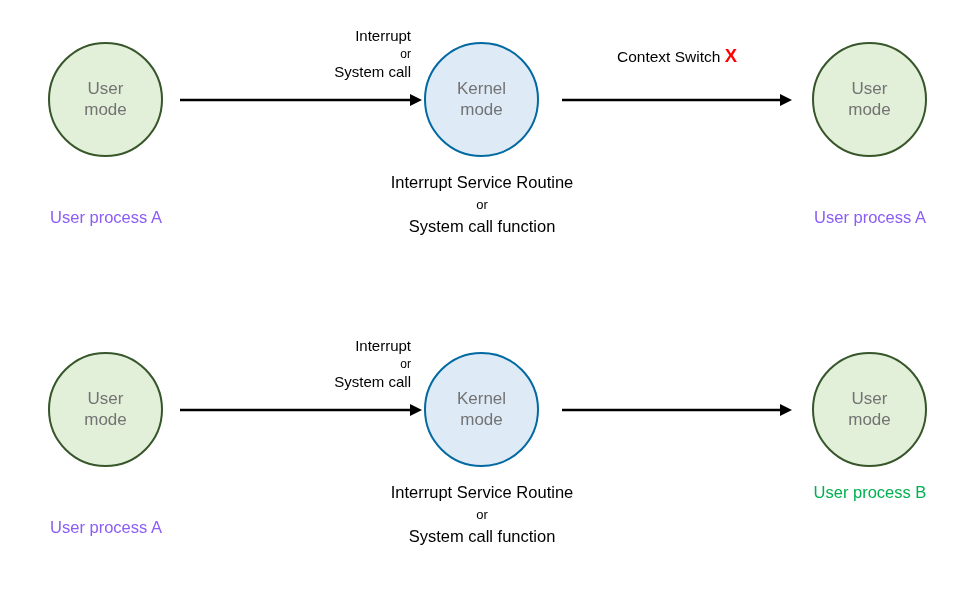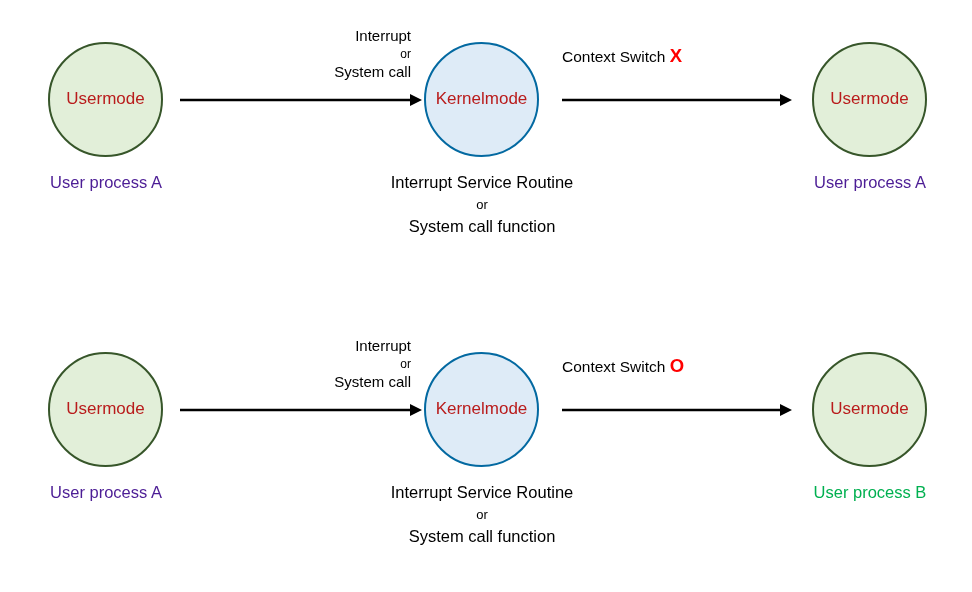--- a/index.html
+++ b/index.html
@@ -20,46 +20,47 @@
   }
 
   
   .node {
     position: absolute;
     width: 115px;
     height: 115px;
     border-radius: 50%;
     box-sizing: border-box;
     display: flex;
+    flex-direction: column;
     align-items: center;
     justify-content: center;
     line-height: 1.18;
     font-size: 17px;
-    color: #b91c1c;
+    color: #737373;
     text-align: left;
   }
   .node.user {
     background: #e2efd9;
     border: 2px solid #37562a;
   }
   .node.kernel {
     background: #deebf7;
     border: 2px solid #0369a1;
   }
   .node .l1, .node .l2 { display: block; }
 
   
   .caption {
     position: absolute;
     text-align: center;
     font-size: 16.5px;
     white-space: nowrap;
     line-height: 1.5;
   }
-  .caption.red   { color: #4c1d95; }
+  .caption.red   { color: #8b5cf6; margin-top: 35px; }
   .caption.green { color: #00b050; }
   .caption.black { color: #000000; }
   .caption .small {
     font-size: 13px;
     display: block;
   }
   .caption .ln { display: block; }
 
   
   .arrow {
@@ -78,20 +79,21 @@
     color: #000;
   }
   .arrow-label .small { font-size: 12px; display: block; }
   .arrow-label .ln { display: block; }
 
   .cs-label {
     position: absolute;
     font-size: 15.5px;
     white-space: nowrap;
     color: #000;
+    text-align: center;
   }
   .cs-label .mark {
     color: #ff0000;
     font-weight: bold;
     font-size: 18.5px;
   }
 </style>
 </head>
 <body>
 
@@ -169,24 +171,20 @@
     <span class="small">or</span>
     <span class="ln">System call function</span>
   </div>
 
   <div class="arrow" style="left:562px; top:403px; width:230px;">
     <svg width="230" height="14" viewBox="0 0 230 14" aria-hidden="true">
       <line x1="0" y1="7" x2="218" y2="7" stroke="#000000" stroke-width="2.6"></line>
       <polygon points="218,1 230,7 218,13" fill="#000000"></polygon>
     </svg>
   </div>
-  <div class="cs-label" style="left:562px; top:355px; width:230px;">
-    <span>Context Switch</span>
-    <span class="mark">O</span>
-  </div>
 
   <div class="node user" style="left:812px; top:352px;">
     <span class="l1">User</span>
     <span class="l2">mode</span>
   </div>
   <div class="caption green" style="left:764px; top:480px; width:212px;">User process B</div>
 
 </div>
 
 </body></html>

